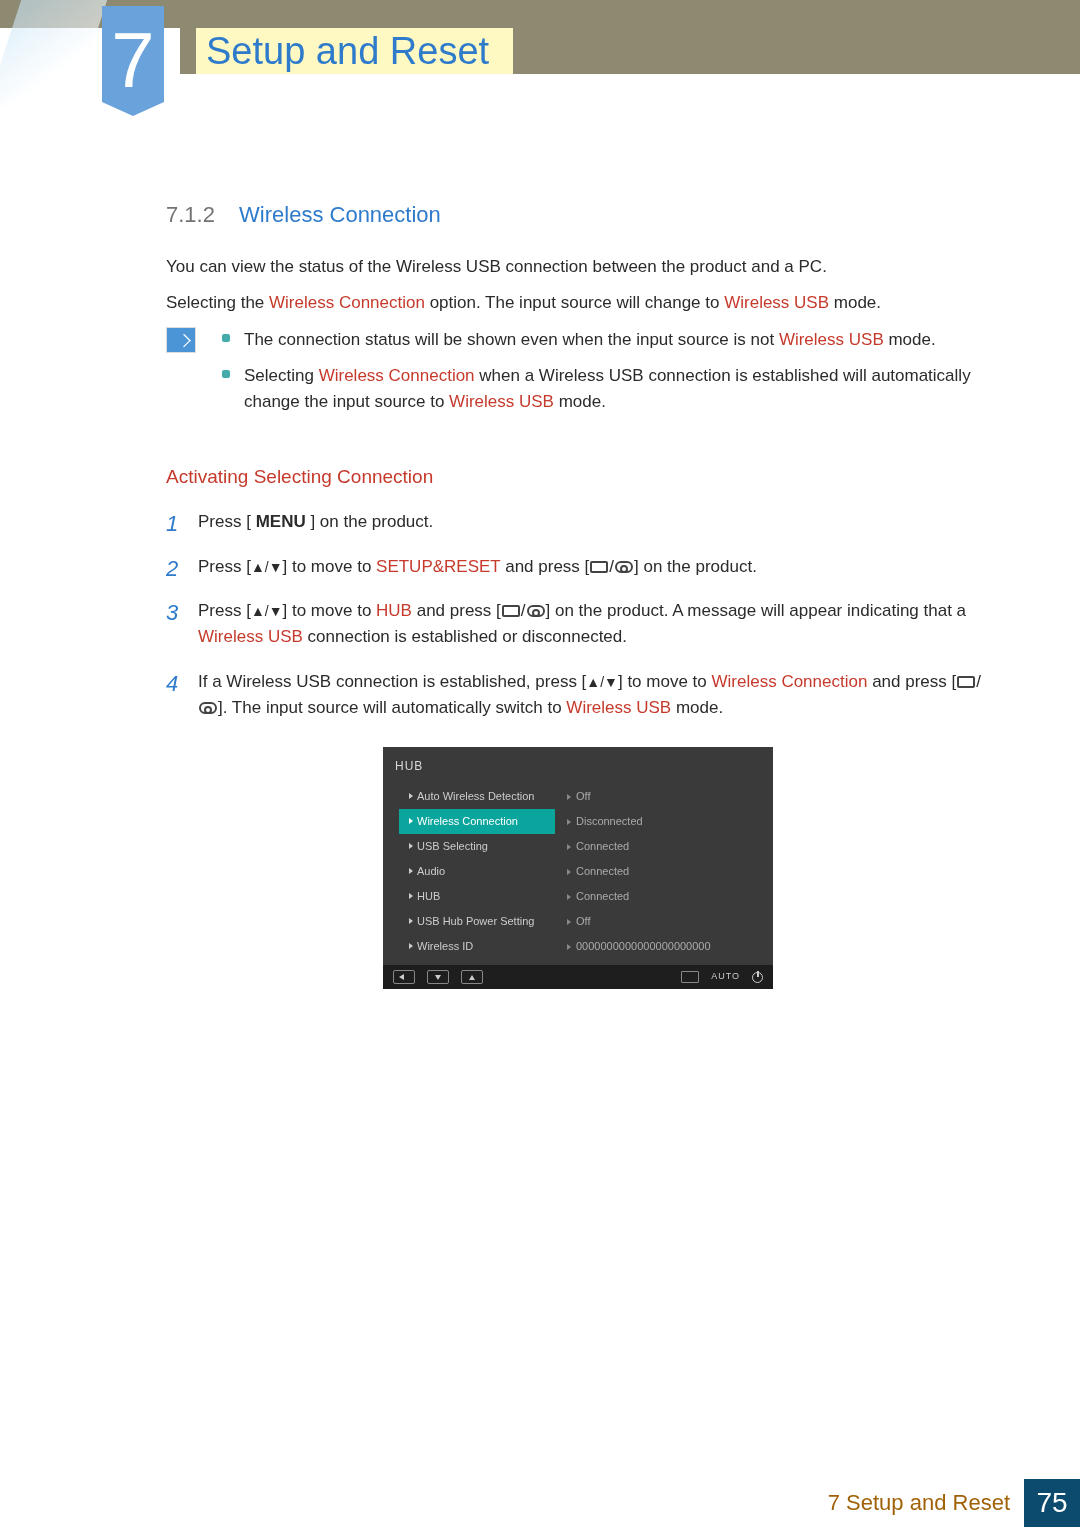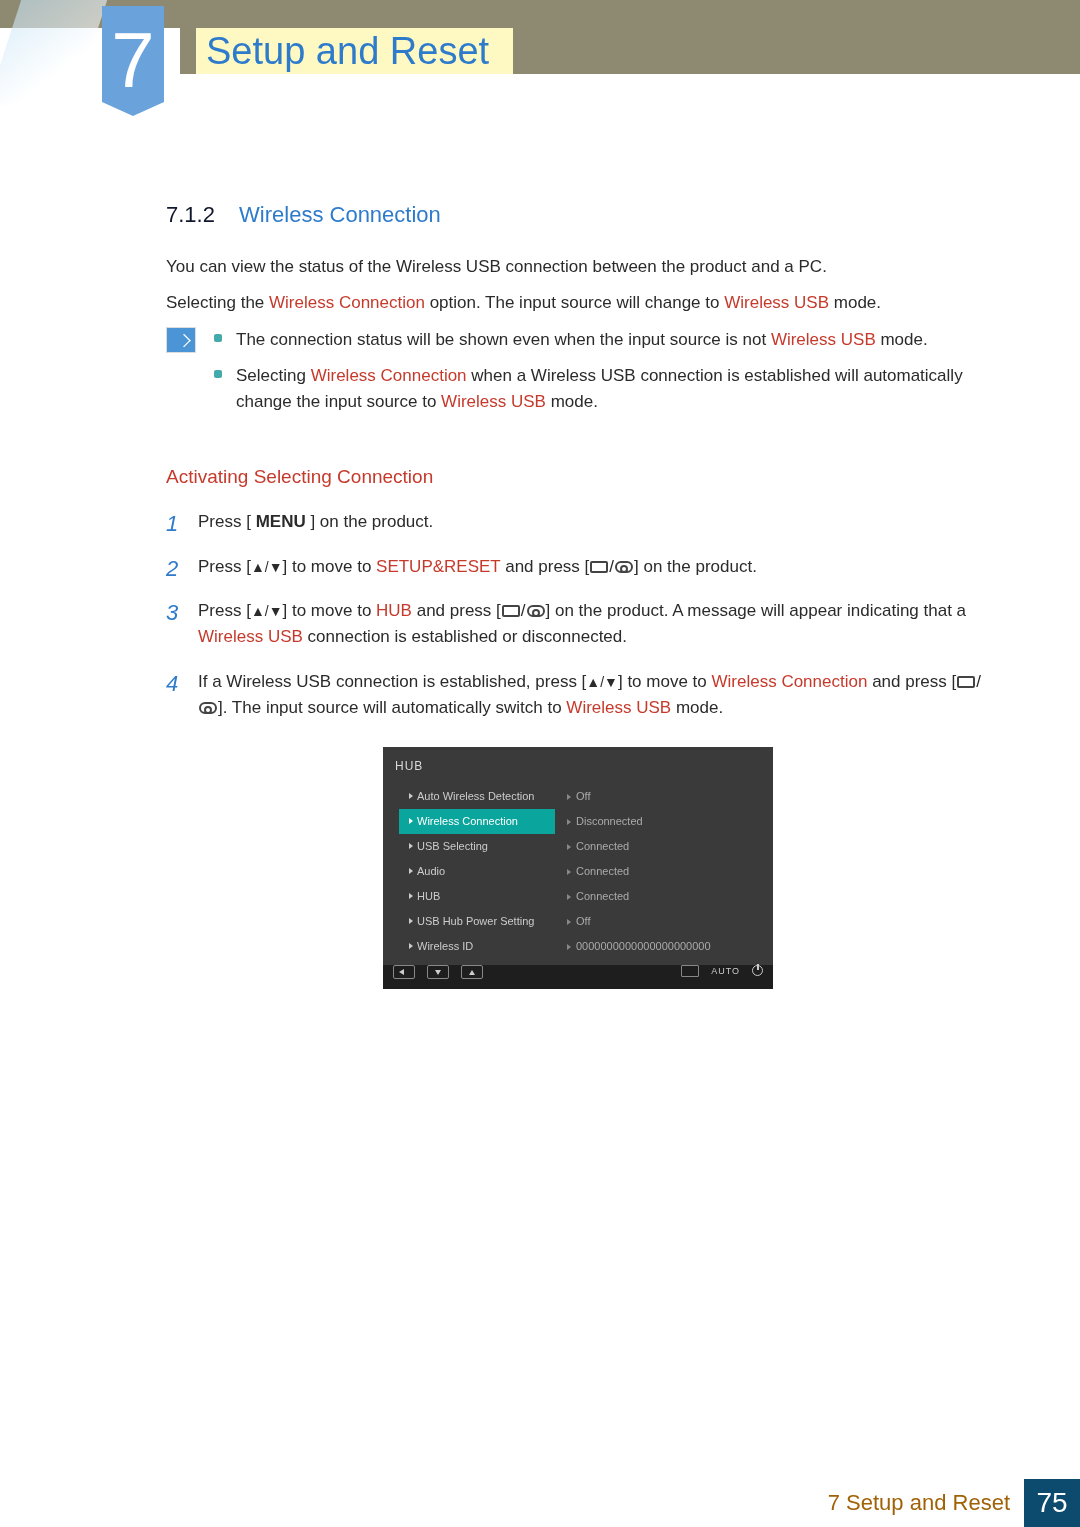--- a/index.html
+++ b/index.html
@@ -70,30 +70,30 @@
     background: #fef9c3;
     padding: 0 24px 0 10px;
   }
 
   
   .content {
     padding: 70px 90px 0 166px;
     font-size: 17px;
     line-height: 1.55;
   }
-  .sec-num { color:#0f172a; font-size:22px; margin-right:18px;}
+  .sec-num { color:#737373; font-size:22px; margin-right:18px;}
   h2 { color:#2e7bcb; font-size:22px; font-weight:400; margin:28px 0 22px; }
   h3 { color:#c63a2c; font-size:19px; font-weight:400; margin:36px 0 18px; }
   p { margin: 10px 0; }
   .red { color:#c63a2c; }
 
   
   .note {
     display:flex;
-    gap:18px;
+    gap:26px;
     margin-top:2px;
   }
   .note-icon {
     width:30px; height:26px;
     background:#4b95d6;
     border:1px solid #ddd;
     position:relative;
     flex:none;
   }
   .note-icon:after{
@@ -141,20 +141,21 @@
   .osd td.val{ color:#aaa;}
   .osd td.lead{ width:40%; color:#ccc; padding-left:18px; position:relative;}
   .osd td.lead:before{content:'';position:absolute;left:10px;top:9px;width:0;height:0;border-top:3px solid transparent;border-bottom:3px solid transparent;border-left:4px solid #ccc;}
   .osd tr.sel td.lead:before{border-left-color:#fff;}
   .osd td.vlead:before{content:'';display:inline-block;width:0;height:0;border-top:3px solid transparent;border-bottom:3px solid transparent;border-left:4px solid #888;margin-right:5px;}
   .osd-footer{
     background:#1e1e1e;
     height:24px;
     margin-top:6px;
     display:flex;
+    align-items:center;
     padding:0 10px;
     gap:12px;
   }
   .osd-footer .btn{ width:22px;height:14px;border:1px solid #888;border-radius:2px; position:relative;}
   .osd-footer .btn.back:after{content:'';position:absolute;left:5px;top:3px;width:0;height:0;border-top:3px solid transparent;border-bottom:3px solid transparent;border-right:5px solid #ccc;}
   .osd-footer .btn.dn:after{content:'';position:absolute;left:7px;top:4px;width:0;height:0;border-left:3px solid transparent;border-right:3px solid transparent;border-top:5px solid #ccc;}
   .osd-footer .btn.up:after{content:'';position:absolute;left:7px;top:4px;width:0;height:0;border-left:3px solid transparent;border-right:3px solid transparent;border-bottom:5px solid #ccc;}
   .osd-footer .spacer{flex:1;}
   .osd-footer .scr{width:18px;height:12px;border:1px solid #888;border-radius:1px;}
   .osd-footer .auto{font-size:9px;color:#ccc;letter-spacing:1px;}

